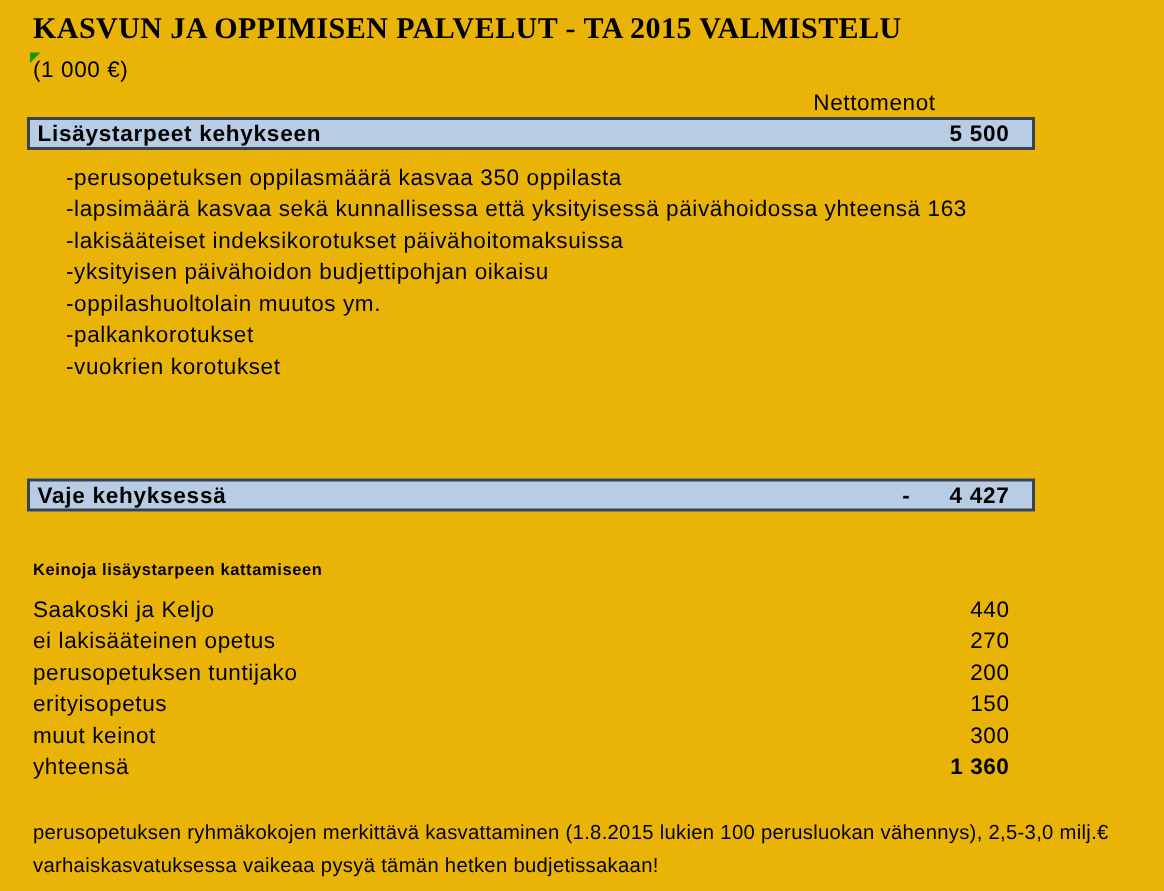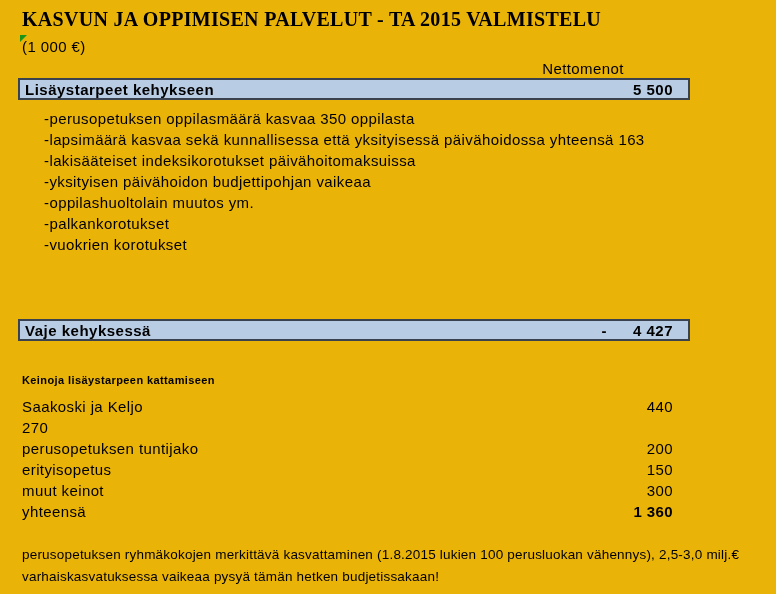--- a/index.html
+++ b/index.html
@@ -131,21 +131,21 @@
 
   <div class="bar bar1">
     <span class="bar-label">Lisäystarpeet kehykseen</span>
     <span class="bar-value">5 500</span>
   </div>
 
   <div class="detail-list">
     <div class="detail-item">-perusopetuksen oppilasmäärä kasvaa 350 oppilasta</div>
     <div class="detail-item">-lapsimäärä kasvaa sekä kunnallisessa että yksityisessä päivähoidossa yhteensä 163</div>
     <div class="detail-item">-lakisääteiset indeksikorotukset päivähoitomaksuissa</div>
-    <div class="detail-item">-yksityisen päivähoidon budjettipohjan vaikeaa</div>
+    <div class="detail-item">-yksityisen päivähoidon budjettipohjan oikaisu</div>
     <div class="detail-item">-oppilashuoltolain muutos ym.</div>
     <div class="detail-item">-palkankorotukset</div>
     <div class="detail-item">-vuokrien korotukset</div>
   </div>
 
 
   <div class="bar bar3">
     <span class="bar-label">Vaje kehyksessä</span>
     <span class="bar-value-group">
       <span class="bar-value">-</span>
@@ -154,20 +154,21 @@
   </div>
 
   <div class="keinot-heading">Keinoja lisäystarpeen kattamiseen</div>
 
   <div class="keinot-rows">
     <div class="keinot-row">
       <span class="label">Saakoski ja Keljo</span>
       <span class="value">440</span>
     </div>
     <div class="keinot-row">
+      <span class="label">ei lakisääteinen opetus</span>
       <span class="value">270</span>
     </div>
     <div class="keinot-row">
       <span class="label">perusopetuksen tuntijako</span>
       <span class="value">200</span>
     </div>
     <div class="keinot-row">
       <span class="label">erityisopetus</span>
       <span class="value">150</span>
     </div>

